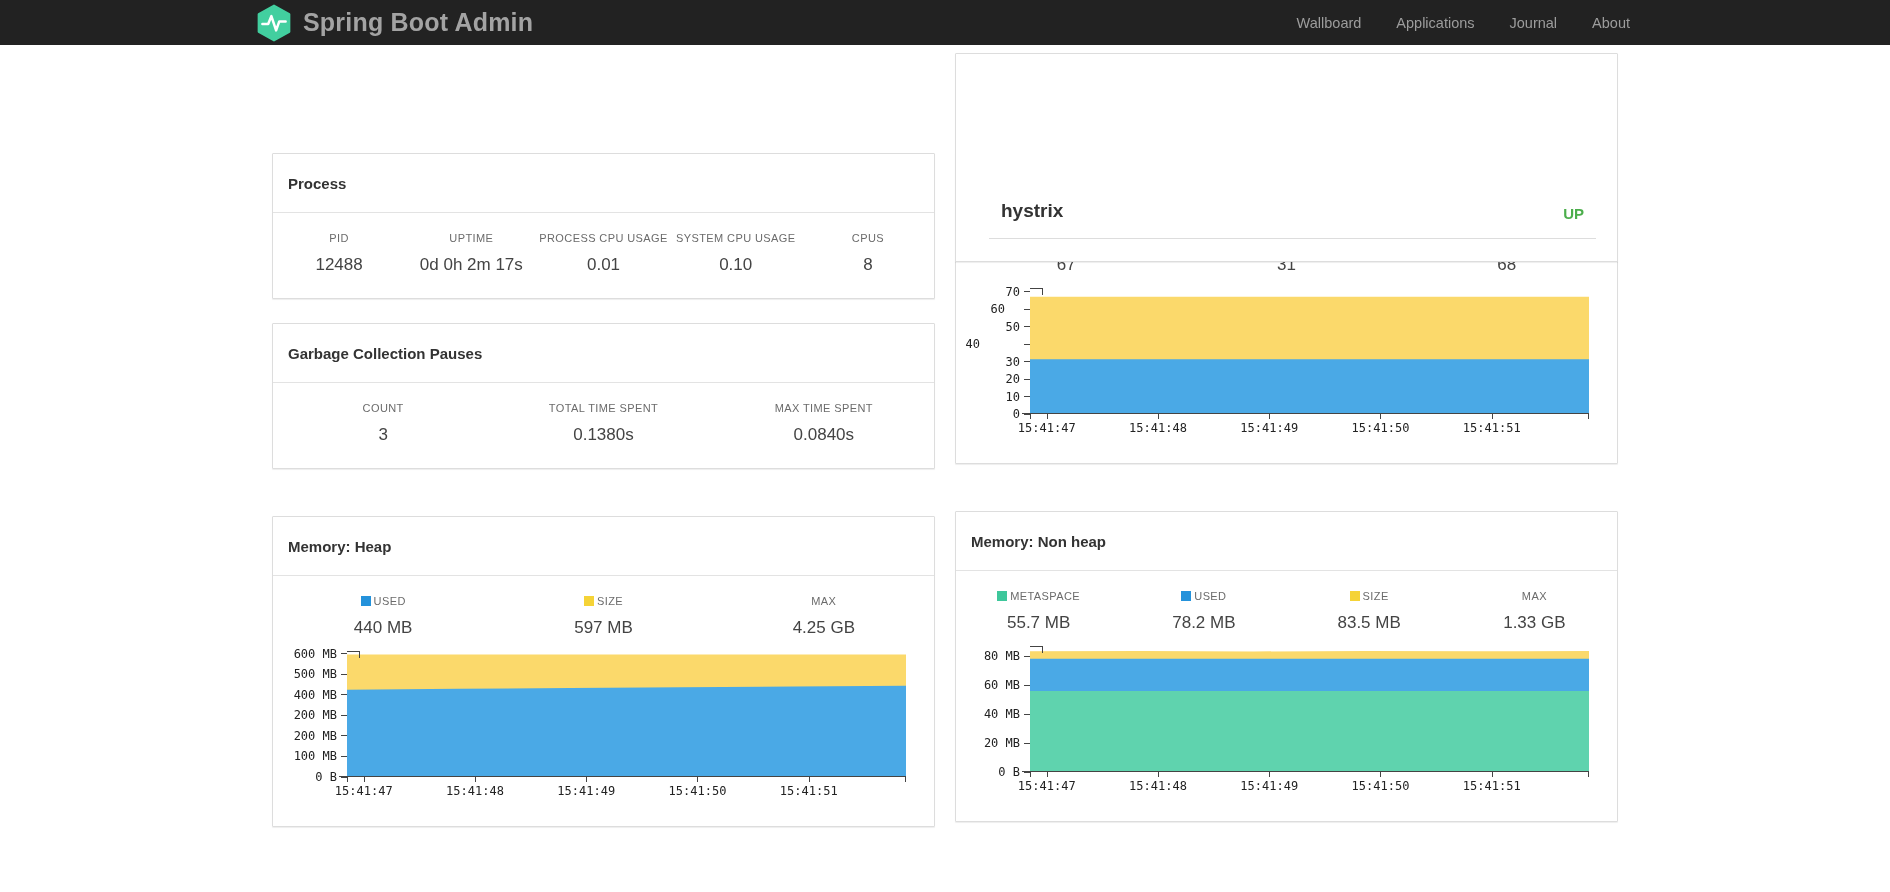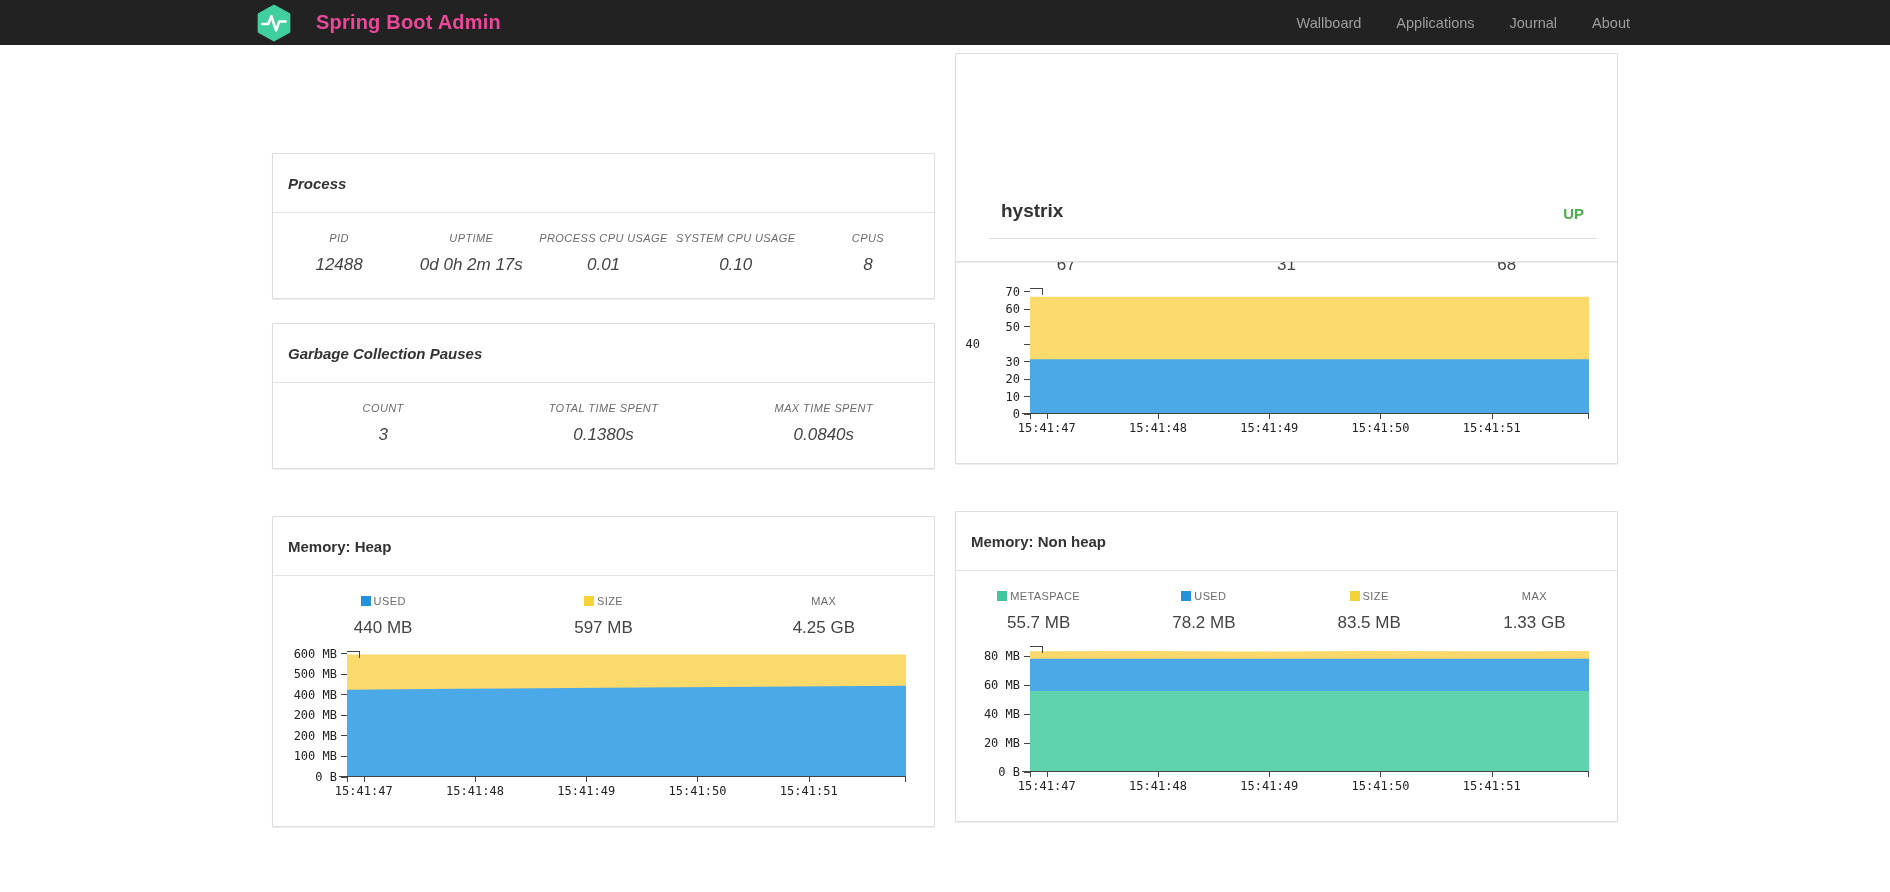--- a/index.html
+++ b/index.html
@@ -6,21 +6,21 @@
   html,body { width:1890px; height:892px; overflow:hidden; background:#fff;
     font-family:"Liberation Sans", sans-serif; }
 
   
   .navbar { position:fixed; top:0; left:0; right:0; height:45px; background:#222;
     z-index:50; }
   .navbar-inner { width:1380px; margin:0 auto; height:45px; display:flex;
     align-items:center; }
   .brand { display:flex; align-items:center; gap:10px; text-decoration:none; }
   .brand-logo { width:38px; height:38px; display:block; }
-  .brand-text { color:#ec4899; font-size:20px; font-weight:bold; letter-spacing:.2px;margin-left:13px; }
+  .brand-text { color:#a3a3a3; font-size:25px; font-weight:bold; letter-spacing:.2px; }
   .nav-links { margin-left:auto; display:flex; align-items:center; }
   .nav-link { color:#9d9d9d; font-size:14.5px; text-decoration:none; margin-left:25px;
     padding:0 5px; cursor:pointer; }
 
   
   .container { width:1346px; margin:0 auto; display:flex; gap:20px;
     padding-top:153px; }
   .col { flex:1; position:relative; min-width:0; }
 
   
@@ -38,21 +38,21 @@
   .status-up { font-size:15px; font-weight:bold; }
 
   
   .metrics { display:flex; padding-top:17px; }
   .metric { flex:1; text-align:center; }
   .metric-label { font-size:11px; color:#6b6b6b; letter-spacing:.4px; line-height:16px;
     display:flex; align-items:center; justify-content:center; gap:3px;
     text-transform:uppercase; }
   .swatch { width:10px; height:10px; display:inline-block; flex:none; }
   .metric-value { font-size:17px; color:#444; line-height:22px; margin-top:8px; }
-  .simple-card { padding-bottom:22px;font-style:italic; }
+  .simple-card { padding-bottom:22px; }
 
   
   .chart { display:flex; margin:12px 28px 0 12px; }
   .y-axis { width:62px; position:relative; height:126px; flex:none; }
   .y-tick { position:absolute; right:0; display:flex; align-items:center;
     transform:translateY(50%); }
   .y-lab { font-family:"DejaVu Sans Mono", monospace; font-size:12px; color:#222;
     margin-right:4px; white-space:nowrap; }
   .y-dash { width:6px; height:1px; background:#444; }
   .plot-col { flex:1; min-width:0; }
@@ -270,21 +270,21 @@
           </div>
           <div class="metric-value">68</div>
         </div>
       </div>
       <div class="chart">
         <div class="y-axis">
             <div class="y-tick" style="bottom: 97.2222%;">
               <span class="y-lab">70</span>
               <span class="y-dash"></span>
             </div>
-            <div class="y-tick" style="bottom: 83.3333%;">
+            <div class="y-tick" style="bottom: 83.3333%; gap: 15px;">
               <span class="y-lab">60</span>
               <span class="y-dash"></span>
             </div>
             <div class="y-tick" style="bottom: 69.4444%;">
               <span class="y-lab">50</span>
               <span class="y-dash"></span>
             </div>
             <div class="y-tick" style="bottom: 55.5556%; gap: 40px;">
               <span class="y-lab">40</span>
               <span class="y-dash"></span>

